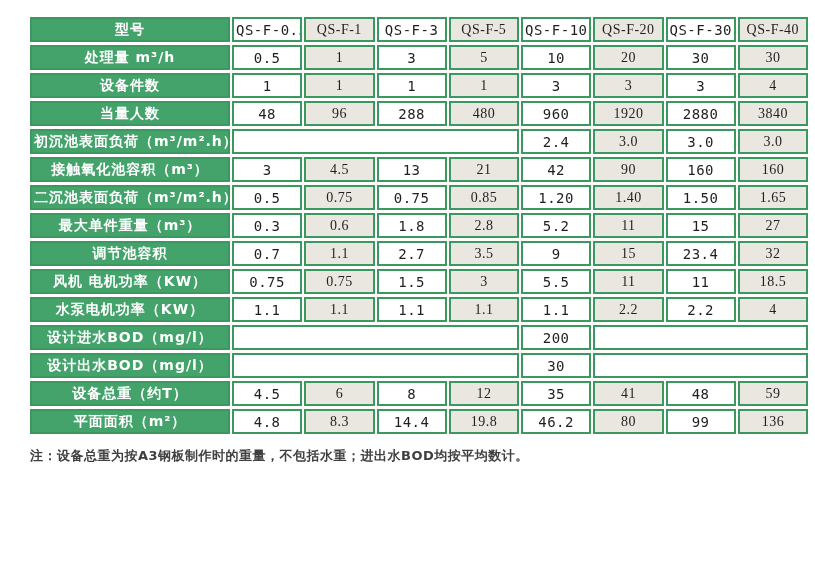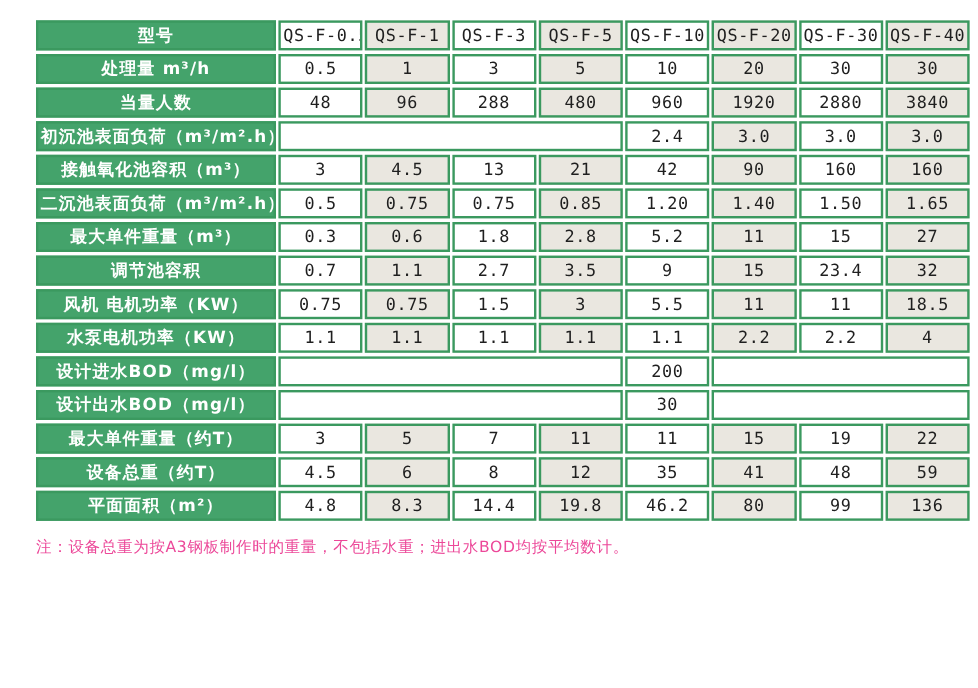--- a/index.html
+++ b/index.html
@@ -44,26 +44,26 @@
     background:var(--green);
     border-color:var(--border-green);
     color:#ffffff;
     font-family:"DejaVu Sans","Liberation Sans",sans-serif;
     font-weight:bold;
     font-size:14px;
     letter-spacing:1px;
     width:200px;
   }
   table.spec td.white{background:var(--cell-white);}
-  table.spec td.gray{background:var(--cell-gray);}
+  table.spec td.gray{background:var(--cell-gray);font-family:Liberation Serif, serif;}
   .note{
     margin:10px 0 0 2px;
     font-size:13px;
-    font-weight:normal;
-    color:#ec4899;
+    font-weight:bold;
+    color:#404040;
     letter-spacing:0.5px;
     font-family:"DejaVu Sans","Liberation Sans",sans-serif;
   }
 </style>
 </head>
 <body>
 
 <div class="page">
   <table class="spec">
     <tbody>
@@ -83,20 +83,31 @@
           <td class="white">0.5</td>
           <td class="gray">1</td>
           <td class="white">3</td>
           <td class="gray">5</td>
           <td class="white">10</td>
           <td class="gray">20</td>
           <td class="white">30</td>
           <td class="gray">30</td>
         </tr>
         <tr>
+          <td class="label">设备件数</td>
+          <td class="white">1</td>
+          <td class="gray">1</td>
+          <td class="white">1</td>
+          <td class="gray">1</td>
+          <td class="white">3</td>
+          <td class="gray">3</td>
+          <td class="white">3</td>
+          <td class="gray">4</td>
+        </tr>
+        <tr>
           <td class="label">当量人数</td>
           <td class="white">48</td>
           <td class="gray">96</td>
           <td class="white">288</td>
           <td class="gray">480</td>
           <td class="white">960</td>
           <td class="gray">1920</td>
           <td class="white">2880</td>
           <td class="gray">3840</td>
         </tr>
@@ -180,31 +191,20 @@
           <td class="white">200</td>
           <td class="white" colspan="3"></td>
         </tr>
         <tr>
           <td class="label">设计出水BOD（mg/l）</td>
           <td class="white" colspan="4"></td>
           <td class="white">30</td>
           <td class="white" colspan="3"></td>
         </tr>
         <tr>
-          <td class="label">最大单件重量（约T）</td>
-          <td class="white">3</td>
-          <td class="gray">5</td>
-          <td class="white">7</td>
-          <td class="gray">11</td>
-          <td class="white">11</td>
-          <td class="gray">15</td>
-          <td class="white">19</td>
-          <td class="gray">22</td>
-        </tr>
-        <tr>
           <td class="label">设备总重（约T）</td>
           <td class="white">4.5</td>
           <td class="gray">6</td>
           <td class="white">8</td>
           <td class="gray">12</td>
           <td class="white">35</td>
           <td class="gray">41</td>
           <td class="white">48</td>
           <td class="gray">59</td>
         </tr>

